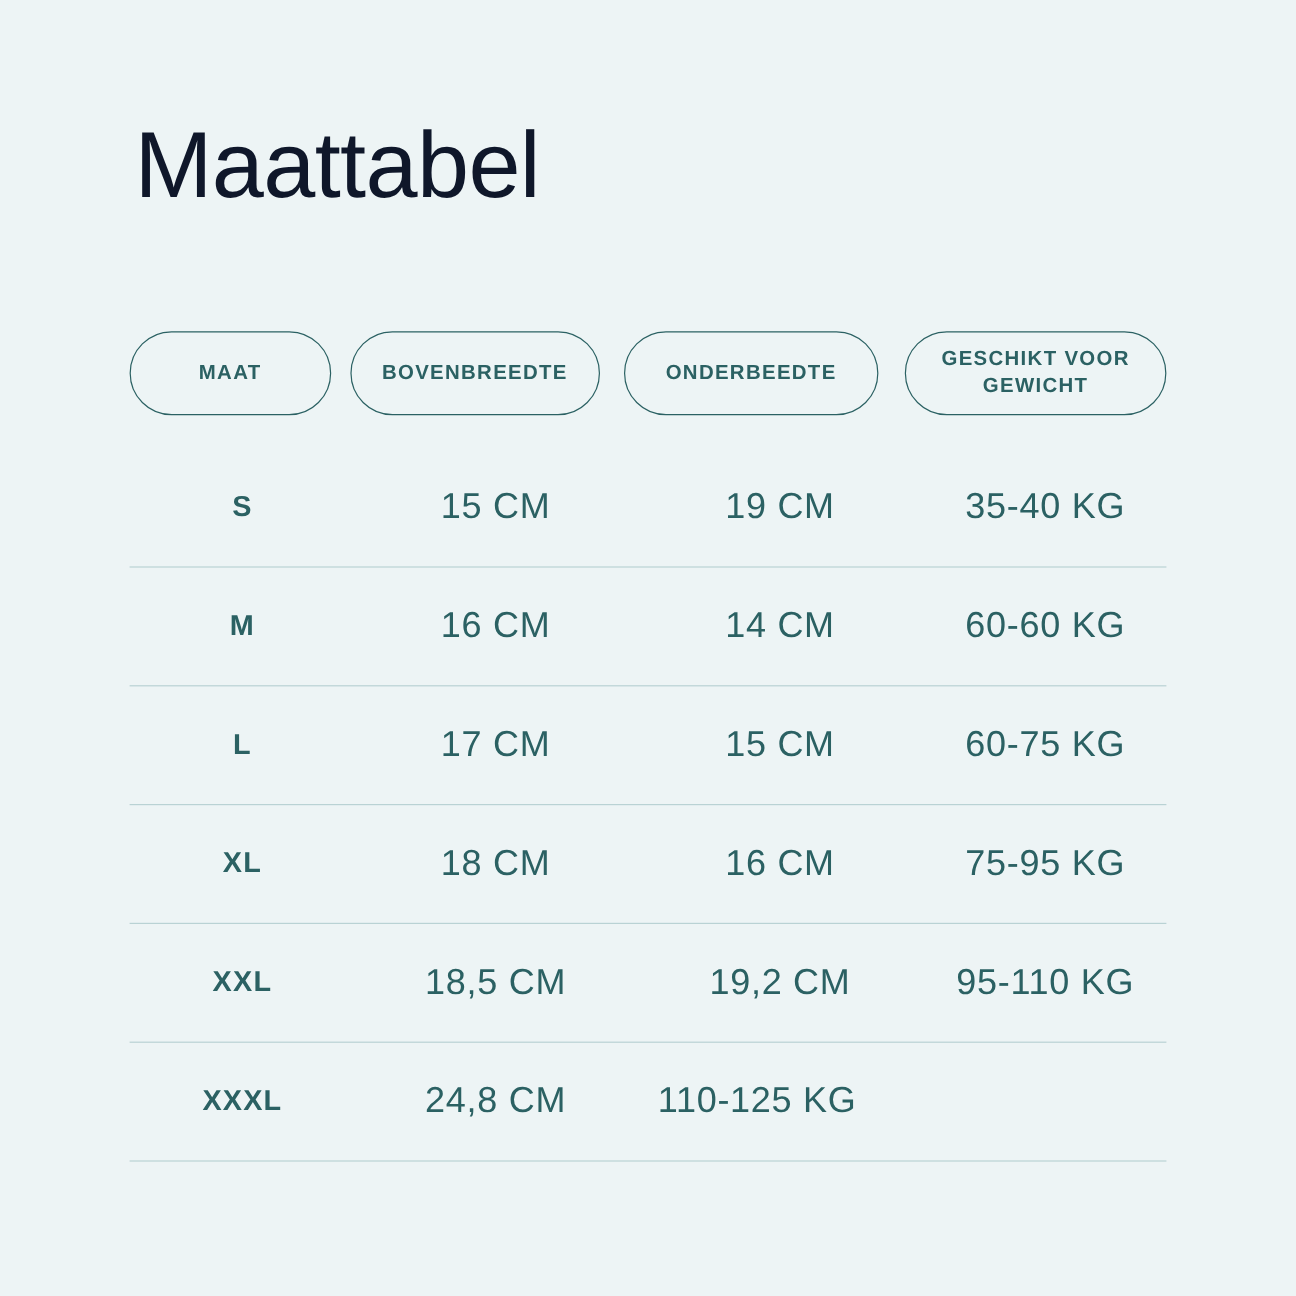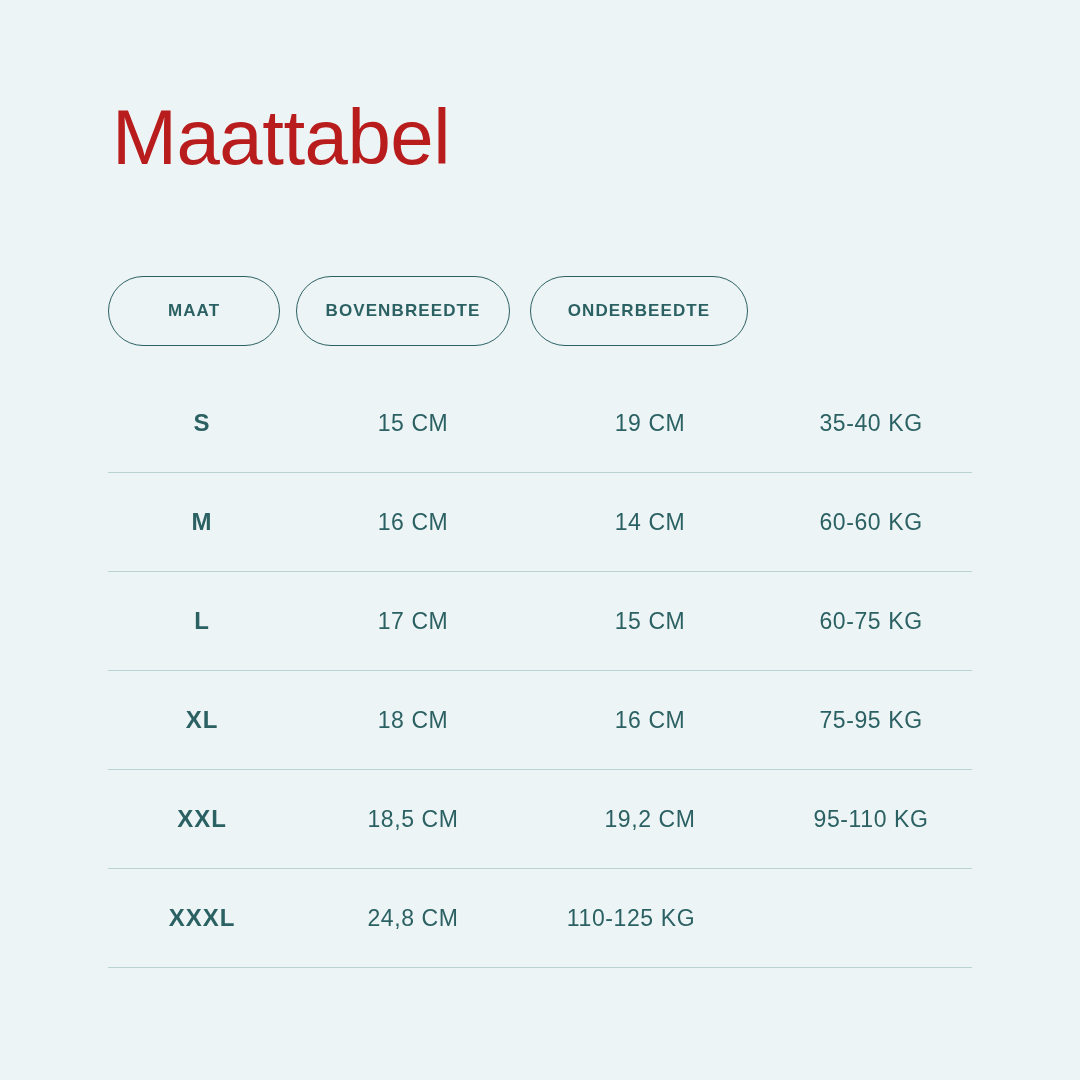--- a/index.html
+++ b/index.html
@@ -20,21 +20,21 @@
     height: 1080px;
     box-sizing: border-box;
   }
   .title {
     position: absolute;
     left: 112px;
     top: 98px;
     font-size: 78px;
     font-weight: 400;
     letter-spacing: -0.5px;
-    color: #b91c1c;
+    color: #0f172a;
     line-height: 1;
   }
   .table {
     position: absolute;
     left: 108px;
     top: 276px;
     width: 864px;
   }
   .head-row {
     display: flex;
@@ -70,21 +70,21 @@
     margin-top: 28px;
   }
   .row {
     display: flex;
     align-items: center;
     height: 98px;
     border-bottom: 1.4px solid #b9d2d4;
   }
   .cell {
     text-align: center;
-    font-size: 23px;
+    font-size: 30px;
     color: #2b6163;
     letter-spacing: 0.6px;
     font-weight: 400;
   }
   .cell.size {
     font-weight: bold;
     font-size: 24px;
     letter-spacing: 1px;
   }
   .row .col-maat { width: 188px; }
@@ -98,20 +98,21 @@
 <div class="page">
 
   <div class="title">Maattabel</div>
 
   <div class="table">
 
     <div class="head-row">
       <div class="pill col-maat">MAAT</div>
       <div class="pill col-boven">BOVENBREEDTE</div>
       <div class="pill col-onder">ONDERBEEDTE</div>
+      <div class="pill col-gewicht">GESCHIKT VOOR GEWICHT</div>
     </div>
 
     <div class="rows">
 
       <div class="row">
         <div class="cell size col-maat">S</div>
         <div class="cell col-boven">15 CM</div>
         <div class="cell col-onder">19 CM</div>
         <div class="cell col-gewicht">35-40 KG</div>
       </div>

